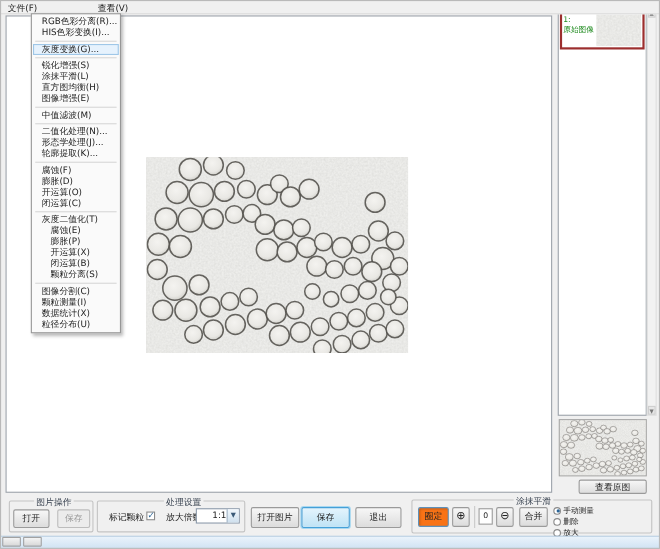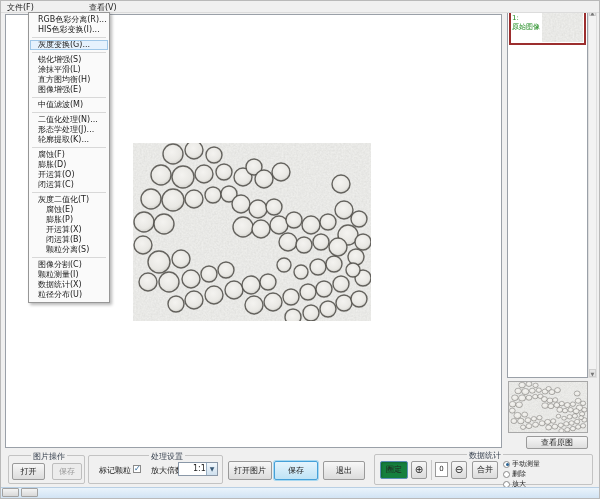--- a/index.html
+++ b/index.html
@@ -72,21 +72,21 @@
   
   .gb { position:absolute; border:1px solid #c3c3c3; border-radius:2px; }
   .gb-title { position:absolute; top:-5px; background:#f0f0f0; padding:0 2px; font-size:8px; color:#37414f; white-space:nowrap; }
   .btn {
     position:absolute; background:linear-gradient(#f7f7f7,#dcdcdc);
     border:1px solid #9a9a9a; border-radius:2px; text-align:center;
     font-size:8px; color:#222;
   }
   .btn.disabled { color:#9a9a9a; background:#ececec; border-color:#bdbdbd; }
   .btn.focused { background:linear-gradient(#e4f4fd,#bfe3f5); border:1px solid #45a0d8; box-shadow:0 0 0 1px #a8d8f0; }
-  .btn.pressed { background:#15803d; border:1px solid #5e90b8; box-shadow:inset 1px 1px 2px rgba(0,0,0,.2); }
+  .btn.pressed { background:#f97316; border:1px solid #5e90b8; box-shadow:inset 1px 1px 2px rgba(0,0,0,.2); }
   .checkbox { display:inline-block; width:8px; height:8px; border:1px solid #8a8a8a; background:#fff; vertical-align:-1px; position:relative; }
   .checkbox.checked::after { content:"✓"; position:absolute; left:0px; top:-2px; font-size:8px; color:#2a6496; }
   .combo {
     position:absolute; height:14px; background:#fff; border:1px solid #8a98a8;
     font-size:8px; line-height:12px; padding-left:14px;
   }
   .combo .arrow {
     position:absolute; right:0; top:0; bottom:0; width:11px;
     background:linear-gradient(#f2f8fd,#cfe0ee); border-left:1px solid #9ab0c4;
     text-align:center; font-size:6px; line-height:12px; color:#3a5a78;
@@ -358,21 +358,21 @@
     <span>1:1</span>
     <span class="arrow">▼</span>
   </div>
 </div>
 
 <div class="btn" style="left:228px; top:461px; width:44px; height:19px; line-height:17px;">打开图片</div>
 <div class="btn focused" style="left:274px; top:461px; width:44px; height:19px; line-height:17px;">保存</div>
 <div class="btn" style="left:323px; top:461px; width:42px; height:19px; line-height:17px;">退出</div>
 
 <div class="gb" style="left:374px; top:454px; width:219px; height:31px;">
-  <span class="gb-title" style="left:92px;">数据统计</span>
+  <span class="gb-title" style="left:92px;">涂抹平滑</span>
   <div class="btn pressed" style="left:5px; top:6px; width:28px; height:18px; line-height:16px;">圈定</div>
   <div class="btn" style="left:36px; top:6px; width:16px; height:18px; line-height:16px; font-size:10px;">⊕</div>
   <div class="vsep" style="left:56px; top:5px; height:20px;"></div>
   <div class="spin" style="position:absolute; left:60px; top:7px; width:13px; height:15px;">0</div>
   <div class="btn" style="left:76px; top:6px; width:16px; height:18px; line-height:16px; font-size:10px;">⊖</div>
   <div class="btn" style="left:97px; top:6px; width:26px; height:18px; line-height:16px;">合并</div>
   <div style="position:absolute; left:128px; top:4px; right:3px; display:flex;flex-direction:column;">
       <span class="radio-opt">
         <span class="radio checked"></span>
         <span>手动测量</span>

